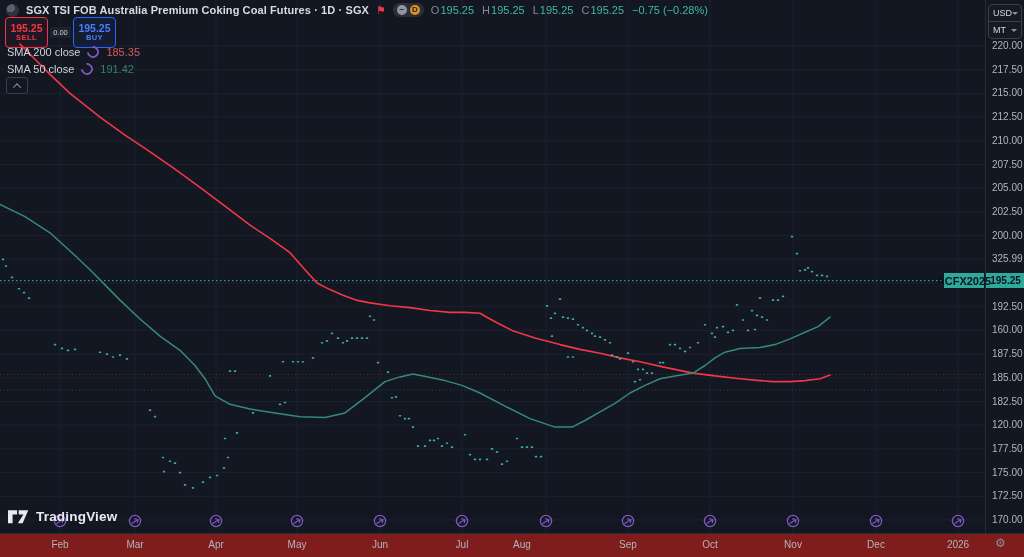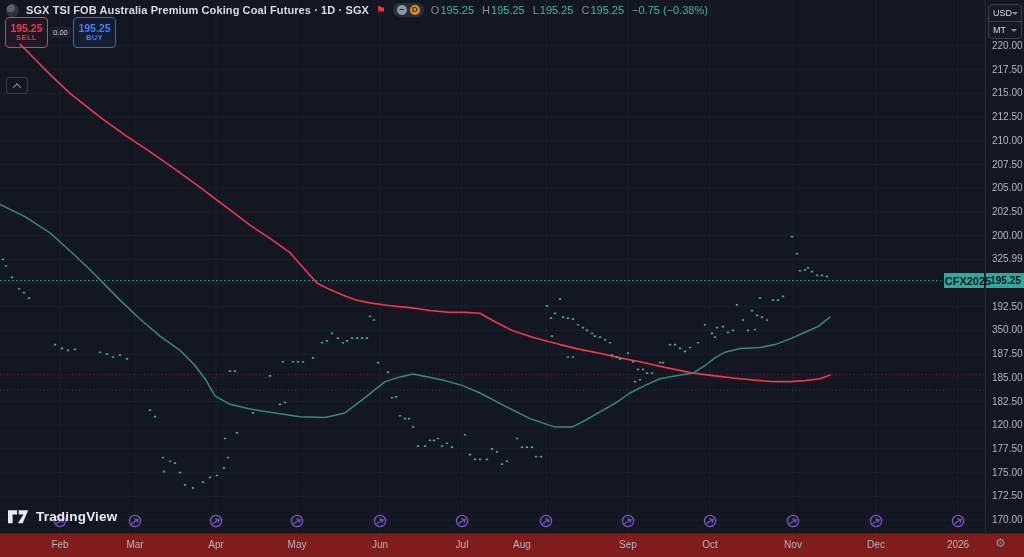--- a/index.html
+++ b/index.html
@@ -319,38 +319,50 @@
     <span class="flag">⚑</span>
     <span class="pill">
       <span class="mini minus">−</span>
       <span class="mini dbadge">D</span>
     </span>
     <span id="ohlc">
       <span><span class="og">O</span><span class="ov">195.25</span></span>
       <span><span class="og">H</span><span class="ov">195.25</span></span>
       <span><span class="og">L</span><span class="ov">195.25</span></span>
       <span><span class="og">C</span><span class="ov">195.25</span></span>
-      <span class="chg">−0.75 (−0.38%)</span>
+      <span class="chg">−0.75 (−0.28%)</span>
     </span>
   </div>
 
   <div id="trade">
     <div class="tbtn sell">
       <span class="tprice">195.25</span>
       <span class="tlabel">SELL</span>
     </div>
     <div class="spread">
       <span>0.00</span>
     </div>
     <div class="tbtn buy">
       <span class="tprice">195.25</span>
       <span class="tlabel">BUY</span>
     </div>
   </div>
 
+  <div id="legend">
+    <div class="lrow">
+      <span class="lname">SMA 200 close</span>
+      <span class="spinner"></span>
+      <span class="lval val-red">185.35</span>
+    </div>
+    <div class="lrow">
+      <span class="lname">SMA 50 close</span>
+      <span class="spinner"></span>
+      <span class="lval val-teal">191.42</span>
+    </div>
+  </div>
 
   <div id="collapse">
     <span class="chev"></span>
   </div>
 
   <div id="price-axis">
     <div id="unit-box">
       <div class="unit-row">
         <span>USD</span>
         <span class="caret"></span>
@@ -365,21 +377,21 @@
       <div class="pa-label" style="top: 63.7px;">217.50</div>
       <div class="pa-label" style="top: 87.4px;">215.00</div>
       <div class="pa-label" style="top: 111.1px;">212.50</div>
       <div class="pa-label" style="top: 134.8px;">210.00</div>
       <div class="pa-label" style="top: 158.5px;">207.50</div>
       <div class="pa-label" style="top: 182.2px;">205.00</div>
       <div class="pa-label" style="top: 205.9px;">202.50</div>
       <div class="pa-label" style="top: 229.6px;">200.00</div>
       <div class="pa-label" style="top: 253.3px;">325.99</div>
       <div class="pa-label" style="top: 300.7px;">192.50</div>
-      <div class="pa-label" style="top: 324.4px;">350.00</div>
+      <div class="pa-label" style="top: 324.4px;">160.00</div>
       <div class="pa-label" style="top: 348.1px;">187.50</div>
       <div class="pa-label" style="top: 371.8px;">185.00</div>
       <div class="pa-label" style="top: 395.5px;">182.50</div>
       <div class="pa-label" style="top: 419.2px;">120.00</div>
       <div class="pa-label" style="top: 442.9px;">177.50</div>
       <div class="pa-label" style="top: 466.6px;">175.00</div>
       <div class="pa-label" style="top: 490.3px;">172.50</div>
       <div class="pa-label" style="top: 514px;">170.00</div>
     </div>
 

